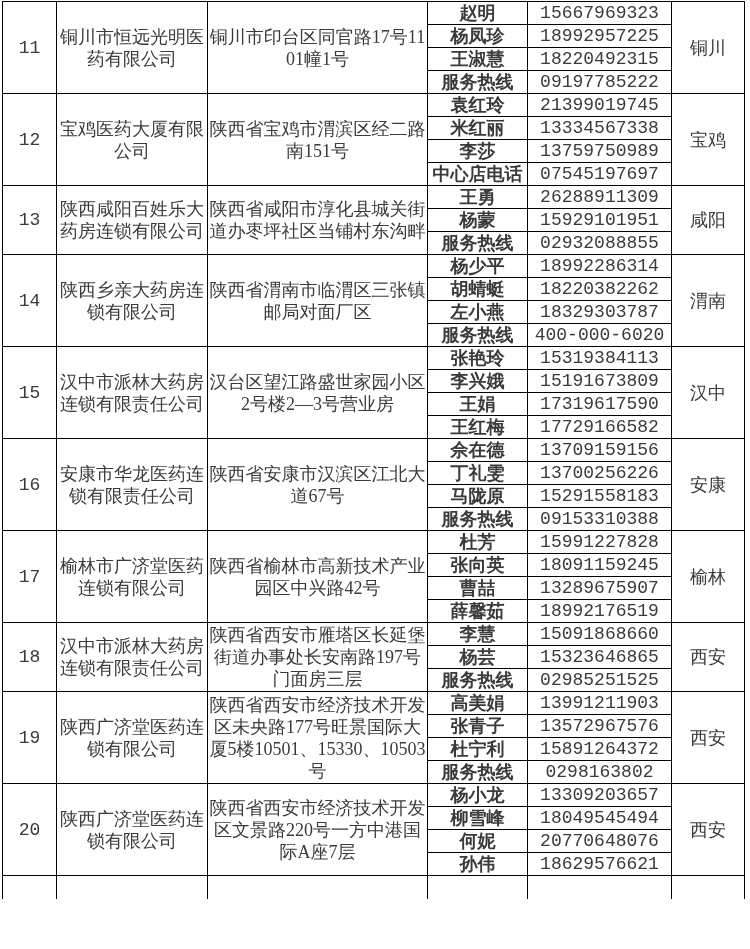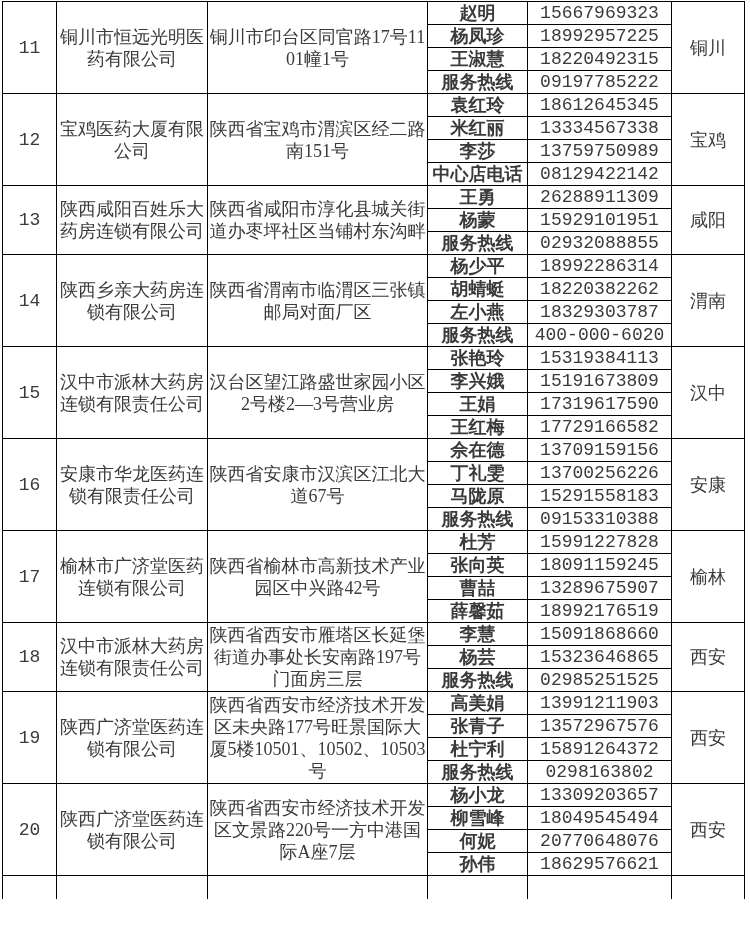--- a/index.html
+++ b/index.html
@@ -95,34 +95,34 @@
         </tr>
         <tr>
           <td class="name-cell">服务热线</td>
           <td class="phone-cell">09197785222</td>
         </tr>
         <tr>
           <td class="no-cell" rowspan="4">12</td>
           <td class="company-cell" rowspan="4">宝鸡医药大厦有限公司</td>
           <td class="address-cell" rowspan="4">陕西省宝鸡市渭滨区经二路南151号</td>
           <td class="name-cell">袁红玲</td>
-          <td class="phone-cell">18612645345</td>
+          <td class="phone-cell">21399019745</td>
           <td class="city-cell" rowspan="4">宝鸡</td>
         </tr>
         <tr>
           <td class="name-cell">米红丽</td>
           <td class="phone-cell">13334567338</td>
         </tr>
         <tr>
           <td class="name-cell">李莎</td>
           <td class="phone-cell">13759750989</td>
         </tr>
         <tr>
           <td class="name-cell">中心店电话</td>
-          <td class="phone-cell">08129422142</td>
+          <td class="phone-cell">07545197697</td>
         </tr>
         <tr>
           <td class="no-cell" rowspan="3">13</td>
           <td class="company-cell" rowspan="3">陕西咸阳百姓乐大药房连锁有限公司</td>
           <td class="address-cell" rowspan="3">陕西省咸阳市淳化县城关街道办枣坪社区当铺村东沟畔</td>
           <td class="name-cell">王勇</td>
           <td class="phone-cell">26288911309</td>
           <td class="city-cell" rowspan="3">咸阳</td>
         </tr>
         <tr>
@@ -225,21 +225,21 @@
           <td class="name-cell">杨芸</td>
           <td class="phone-cell">15323646865</td>
         </tr>
         <tr>
           <td class="name-cell">服务热线</td>
           <td class="phone-cell">02985251525</td>
         </tr>
         <tr>
           <td class="no-cell" rowspan="4">19</td>
           <td class="company-cell" rowspan="4">陕西广济堂医药连锁有限公司</td>
-          <td class="address-cell" rowspan="4">陕西省西安市经济技术开发区未央路177号旺景国际大厦5楼10501、10502、10503号</td>
+          <td class="address-cell" rowspan="4">陕西省西安市经济技术开发区未央路177号旺景国际大厦5楼10501、15330、10503号</td>
           <td class="name-cell">高美娟</td>
           <td class="phone-cell">13991211903</td>
           <td class="city-cell" rowspan="4">西安</td>
         </tr>
         <tr>
           <td class="name-cell">张青子</td>
           <td class="phone-cell">13572967576</td>
         </tr>
         <tr>
           <td class="name-cell">杜宁利</td>

